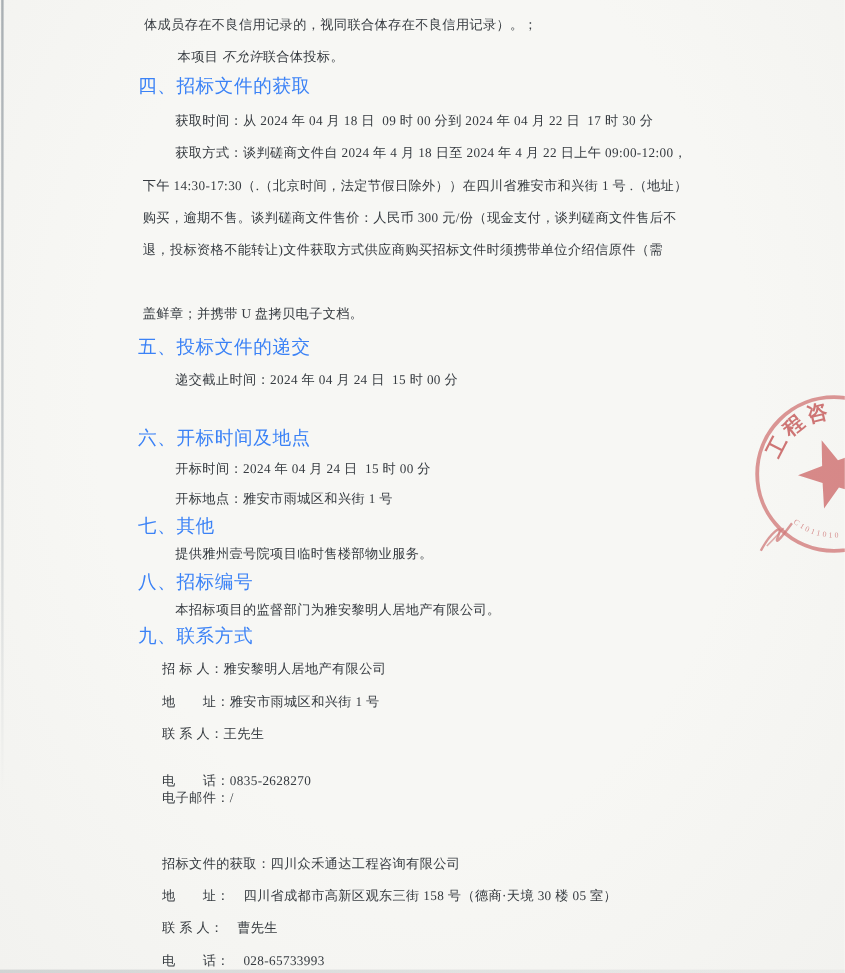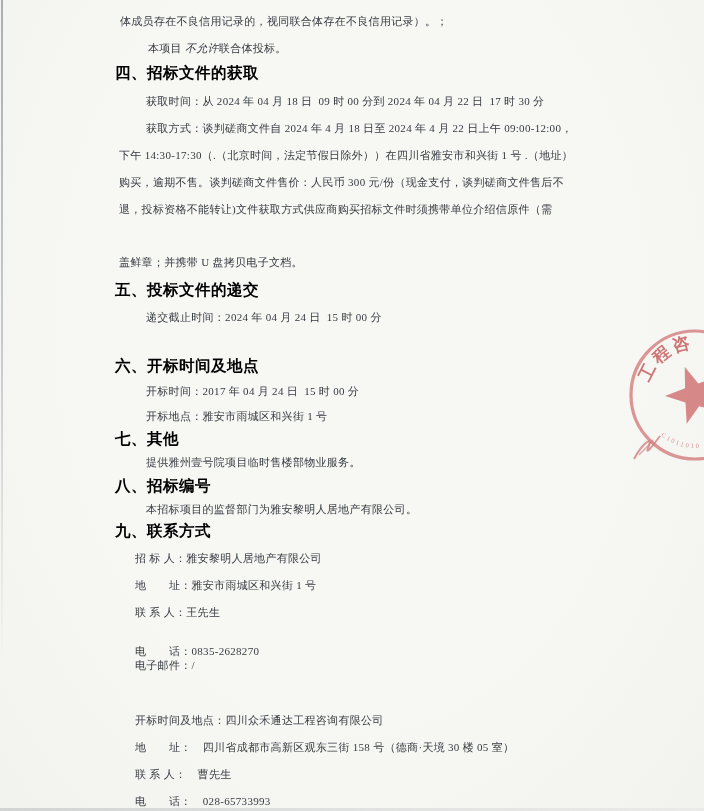--- a/index.html
+++ b/index.html
@@ -18,21 +18,21 @@
     background:linear-gradient(to right,rgba(170,175,178,.45),rgba(190,194,196,.35) 60%,rgba(190,194,196,.15));
   }
   .ln{
     position:absolute;white-space:pre;
     font-size:11px;line-height:19px;color:#363b40;
     letter-spacing:.3px;
   }
   .hd{
     position:absolute;white-space:pre;
     font-family:"Liberation Sans","DejaVu Sans",sans-serif;
-    font-weight:700;font-size:15.5px;line-height:20px;color:#000000;
+    font-weight:400;font-size:15.5px;line-height:20px;color:#3b82f6;
     letter-spacing:.5px;
   }
   .em-italic{font-style:italic;}
   .seal{position:absolute;left:598px;top:316px;}
   .seal text{font-family:"Liberation Serif","DejaVu Serif",serif;}
 </style>
 </head>
 <body>
 
 <div class="page">
@@ -48,38 +48,38 @@
   <div class="ln" style="top:119px;left:146px">获取方式：谈判磋商文件自 2024 年 4 月 18 日至 2024 年 4 月 22 日上午 09:00-12:00，</div>
   <div class="ln" style="top:146px;left:119px">下午 14:30-17:30（.（北京时间，法定节假日除外））在四川省雅安市和兴街 1 号 .（地址）</div>
   <div class="ln" style="top:173px;left:119px">购买，逾期不售。谈判磋商文件售价：人民币 300 元/份（现金支付，谈判磋商文件售后不</div>
   <div class="ln" style="top:200px;left:119px">退，投标资格不能转让)文件获取方式供应商购买招标文件时须携带单位介绍信原件（需</div>
   <div class="ln" style="top:253px;left:119px">盖鲜章；并携带 U 盘拷贝电子文档。</div>
 
   <div class="hd" style="top:280px;left:115px">五、投标文件的递交</div>
   <div class="ln" style="top:308px;left:146px">递交截止时间：2024 年 04 月 24 日  15 时 00 分</div>
 
   <div class="hd" style="top:356px;left:115px">六、开标时间及地点</div>
-  <div class="ln" style="top:382px;left:146px">开标时间：2017 年 04 月 24 日  15 时 00 分</div>
+  <div class="ln" style="top:382px;left:146px">开标时间：2024 年 04 月 24 日  15 时 00 分</div>
   <div class="ln" style="top:407px;left:146px">开标地点：雅安市雨城区和兴街 1 号</div>
 
   <div class="hd" style="top:429px;left:115px">七、其他</div>
   <div class="ln" style="top:453px;left:146px">提供雅州壹号院项目临时售楼部物业服务。</div>
 
   <div class="hd" style="top:476px;left:115px">八、招标编号</div>
   <div class="ln" style="top:500px;left:146px">本招标项目的监督部门为雅安黎明人居地产有限公司。</div>
 
   <div class="hd" style="top:521px;left:115px">九、联系方式</div>
 
   <div class="ln" style="top:549px;left:135px"><span>招 标 人：</span><span>雅安黎明人居地产有限公司</span></div>
   <div class="ln" style="top:576px;left:135px"><span>地　　址：</span><span>雅安市雨城区和兴街 1 号</span></div>
   <div class="ln" style="top:603px;left:135px"><span>联 系 人：</span><span>王先生</span></div>
   <div class="ln" style="top:642px;left:135px"><span>电　　话：</span><span>0835-2628270</span></div>
   <div class="ln" style="top:656px;left:135px"><span>电子邮件：</span><span>/</span></div>
 
-  <div class="ln" style="top:711px;left:135px"><span>开标时间及地点：</span><span>四川众禾通达工程咨询有限公司</span></div>
+  <div class="ln" style="top:711px;left:135px"><span>招标文件的获取：</span><span>四川众禾通达工程咨询有限公司</span></div>
   <div class="ln" style="top:738px;left:135px"><span>地　　址：　</span><span>四川省成都市高新区观东三街 158 号（德商·天境 30 楼 05 室）</span></div>
   <div class="ln" style="top:765px;left:135px"><span>联 系 人：　</span><span>曹先生</span></div>
   <div class="ln" style="top:792px;left:135px"><span>电　　话：　</span><span>028-65733993</span></div>
 
   <svg class="seal" width="170" height="170" viewBox="0 0 170 170">
     <circle cx="97" cy="79" r="64" fill="none" stroke="#cf6f6f" stroke-width="3.2" opacity="0.72"></circle>
     <polygon points="86.7,50.8 100.3,67.5 120.6,60.5 109,78.6 121.9,95.8 101.1,90.3 88.7,107.8 87.5,86.4 67,80 87.1,72.3" fill="#d07070" opacity="0.82"></polygon>
     <path id="sealArc" d="M 51.6 66.8 A 47 47 0 0 1 105.2 32.7" fill="none"></path>
     <text font-size="17" font-weight="bold" fill="#c75f5f" opacity="0.85" letter-spacing="3">
       <textPath href="#sealArc">工程咨询</textPath>

